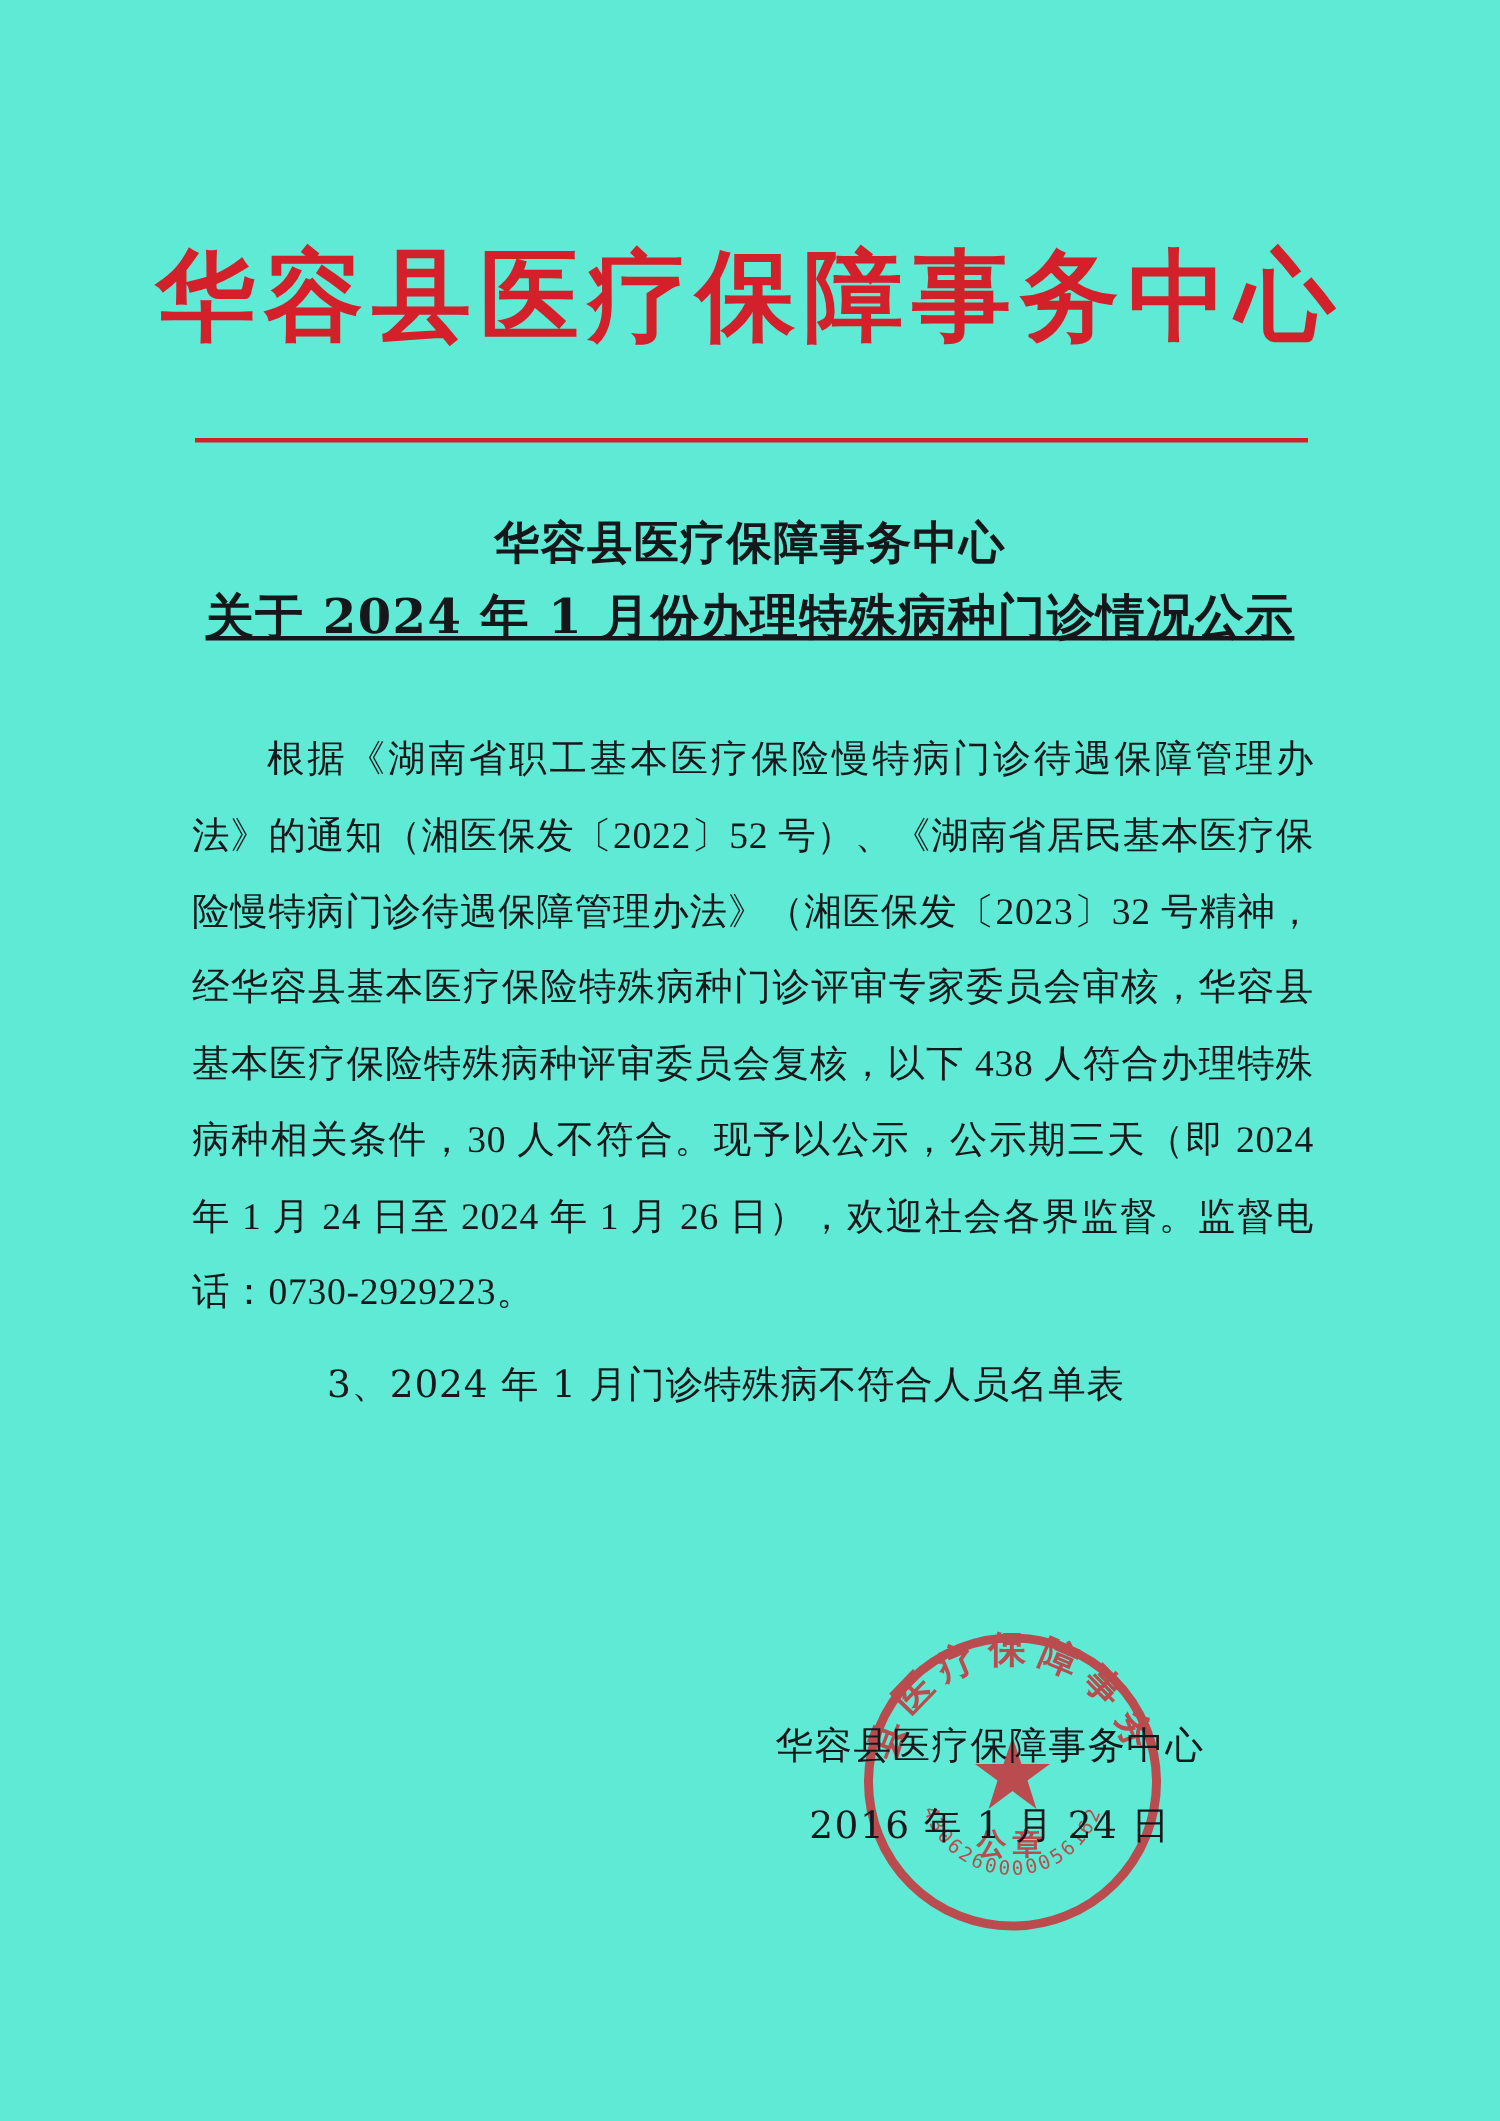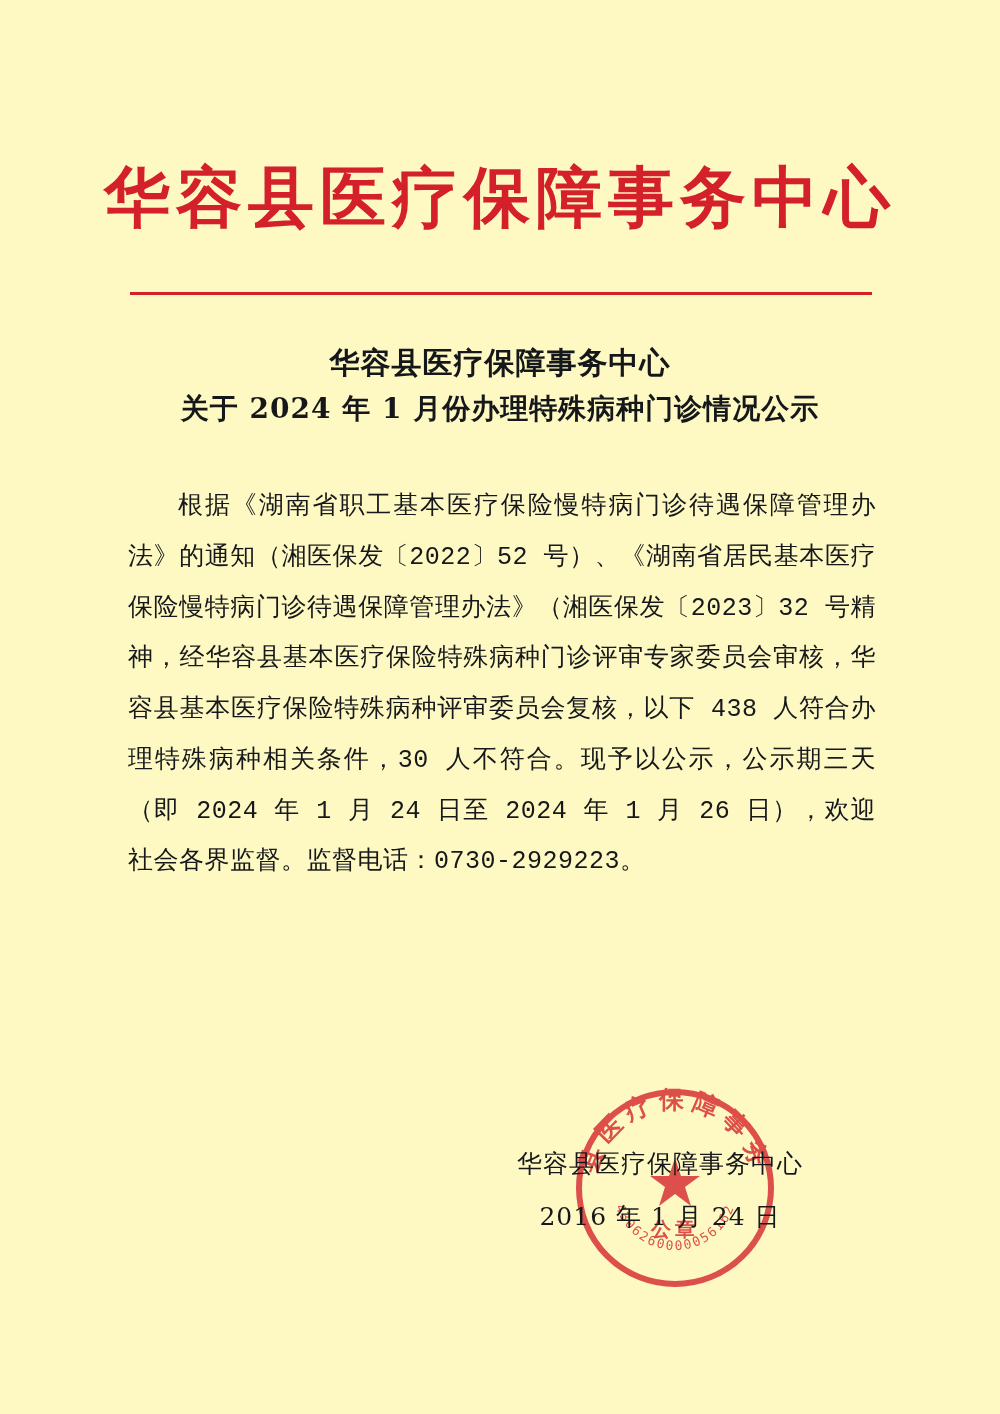--- a/index.html
+++ b/index.html
@@ -12,21 +12,21 @@
     height: 1414px;
     position: relative;
     font-family: "Liberation Serif", "DejaVu Serif", serif;
     color: #1a1a1a;
     overflow: hidden;
   }
 
   .page {
     position: absolute;
     inset: 0;
-    background: #fef9c3;
+    background: #5eead4;
   }
 
   
   .letterhead {
     position: absolute;
     top: 160px;
     left: 0;
     width: 1000px;
     text-align: center;
   }
@@ -56,30 +56,31 @@
     width: 1000px;
     text-align: center;
     font-family: "DejaVu Serif", "Liberation Serif", serif;
     font-weight: 700;
     font-size: 30px;
     line-height: 1.55;
     color: #15171a;
     letter-spacing: 1px;
   }
   .doc-title .line2 {
-    font-size: 28px;
+    font-size: 32px;
+    text-decoration: underline;
   }
 
   
   .body-text {
     position: absolute;
     top: 482px;
     left: 128px;
     width: 748px;
-    font-family: Liberation Mono, monospace;
+    font-family: Liberation Serif, serif;
     font-size: 25px;
     line-height: 2.03;
     color: #16181b;
     text-align: justify;
     letter-spacing: 0.5px;
   }
   .body-text p {
     margin: 0;
     text-indent: 2em;
   }
@@ -149,20 +150,23 @@
   <div class="doc-title">
     <div class="line1">华容县医疗保障事务中心</div>
     <div class="line2">关于 2024 年 1 月份办理特殊病种门诊情况公示</div>
   </div>
 
   <div class="body-text">
     <p>根据《湖南省职工基本医疗保险慢特病门诊待遇保障管理办法》的通知（湘医保发〔2022〕52 号）、《湖南省居民基本医疗保险慢特病门诊待遇保障管理办法》（湘医保发〔2023〕32 号精神，经华容县基本医疗保险特殊病种门诊评审专家委员会审核，华容县基本医疗保险特殊病种评审委员会复核，以下 438 人符合办理特殊病种相关条件，30 人不符合。现予以公示，公示期三天（即 2024 年 1 月 24 日至 2024 年 1 月 26 日），欢迎社会各界监督。监督电话：0730-2929223。</p>
   </div>
 
   <div class="attachments">
+    <div class="attach-row">
+      <span class="attach-indent"></span><span>3、2024 年 1 月门诊特殊病不符合人员名单表</span>
+    </div>
   </div>
 
   <div class="seal">
     <svg viewBox="0 0 216 216" width="216" height="216" xmlns="http://www.w3.org/2000/svg">
       <defs>
         <path id="sealArcTop" d="M 28,108 A 80,80 0 0 1 188,108" fill="none"></path>
         <path id="sealArcBottom" d="M 46,108 A 62,62 0 0 0 170,108" fill="none"></path>
       </defs>
       <circle cx="108" cy="108" r="96" fill="none" stroke="#d4202a" stroke-width="6"></circle>
       <text font-family="DejaVu Sans, sans-serif" font-size="25" font-weight="700" fill="#d4202a" letter-spacing="7">

